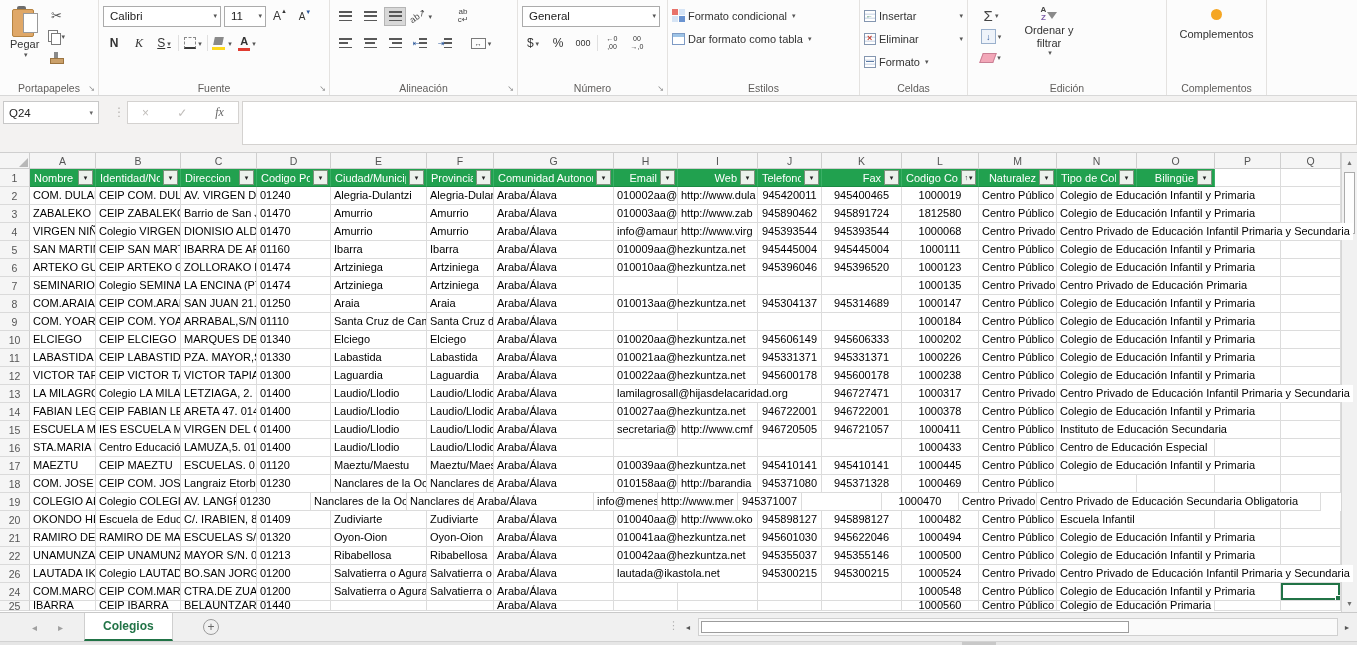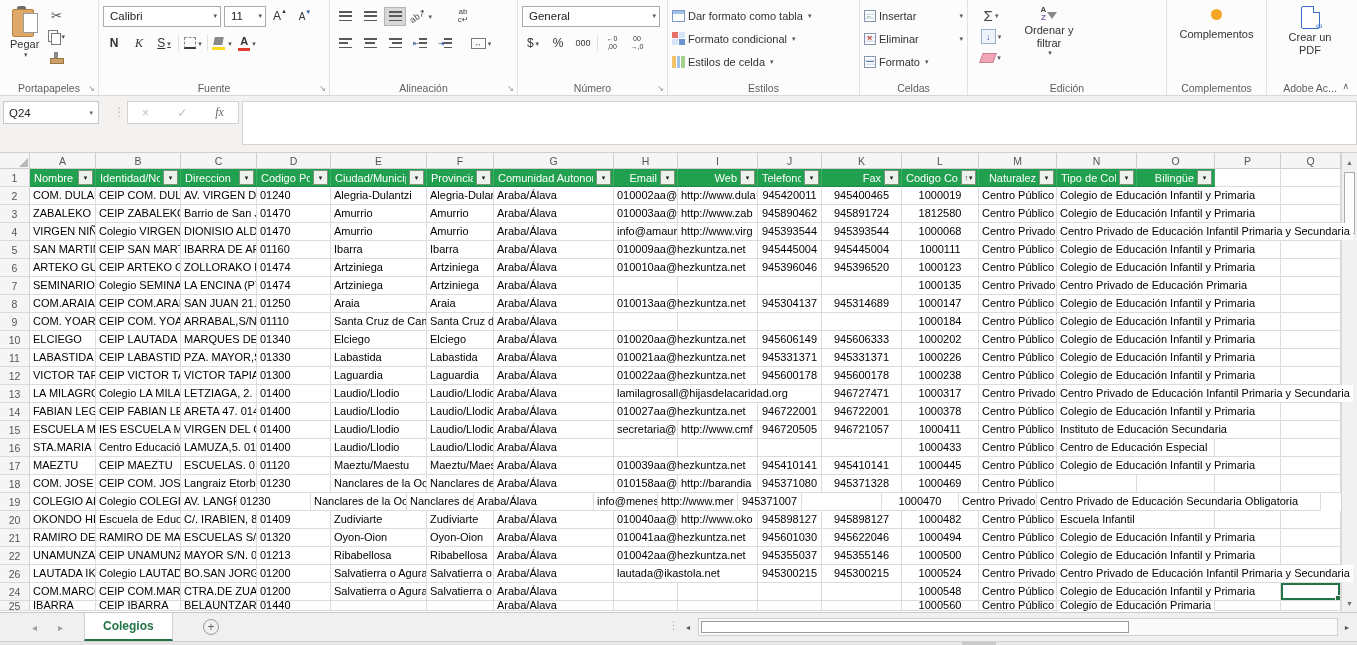--- a/index.html
+++ b/index.html
@@ -326,41 +326,32 @@
             </span>
         </div>
       </div>
       <span class="glabel">Número</span>
       <span class="launcher">↘</span>
     </div>
 
     <div class="rgroup" style="width:192px">
       <div style="display:flex;flex-direction:column;gap:2px;padding-top:1px;">
         <div class="rrow" style="height:21px">
-          <span class="ic-table"></span>
-          <span style="font-size:11px;color:#333">Dar formato como tabla</span>
-          <span class="dda">▾</span>
-        </div>
-        <div class="rrow" style="height:21px">
           <span class="ic-cf">
               <i></i>
               <i></i>
               <i></i>
               <i></i>
             </span>
           <span style="font-size:11px;color:#333">Formato condicional</span>
           <span class="dda">▾</span>
         </div>
         <div class="rrow" style="height:21px">
-          <span class="ic-styles">
-              <i></i>
-              <i></i>
-              <i></i>
-            </span>
-          <span style="font-size:11px;color:#333">Estilos de celda</span>
+          <span class="ic-table"></span>
+          <span style="font-size:11px;color:#333">Dar formato como tabla</span>
           <span class="dda">▾</span>
         </div>
       </div>
       <span class="glabel">Estilos</span>
     </div>
 
     <div class="rgroup" style="width:108px">
       <div style="display:flex;flex-direction:column;gap:2px;padding-top:1px;">
         <div class="rrow" style="height:21px">
           <span class="ic-cells ins"></span>
@@ -415,30 +406,20 @@
     <div class="rgroup" style="width:100px">
       <div class="gbody" style="justify-content:center">
         <div class="bigbtn">
           <span class="ic-dot" style="margin-top:3px"></span>
           <span class="cap" style="margin-top:8px">Complementos</span>
         </div>
       </div>
       <span class="glabel">Complementos</span>
     </div>
 
-    <div class="rgroup" style="width:86px;border-right:none">
-      <div class="gbody" style="justify-content:center">
-        <div class="bigbtn">
-          <span class="ic-pdf"></span>
-          <span class="cap">Crear un PDF</span>
-        </div>
-      </div>
-      <span class="glabel">Adobe Ac...</span>
-      <span class="collapse">∧</span>
-    </div>
   </div>
 
   <div class="fstrip">
     <div class="namebox">
       <span>Q24</span>
       <span class="ca">▾</span>
     </div>
     <span class="fbdots">⋮</span>
     <div class="fxbox">
       <span class="gx">×</span>
@@ -965,21 +946,21 @@
           </div>
           <div class="dc" style="width:66px"></div>
           <div class="dc" style="width:60px"></div>
         </div>
         <div class="grow">
           <div class="rn">10</div>
           <div class="dc" style="width:66px">
             <span class="spt">ELCIEGO</span>
           </div>
           <div class="dc" style="width:85px">
-            <span class="spt">CEIP LAUTADA</span>
+            <span class="spt">CEIP ELCIEGO</span>
           </div>
           <div class="dc" style="width:76px">
             <span class="spt">MARQUES DEL</span>
           </div>
           <div class="dc" style="width:74px">
             <span class="spt">01340</span>
           </div>
           <div class="dc" style="width:96px">
             <span class="spt">Elciego</span>
           </div>

